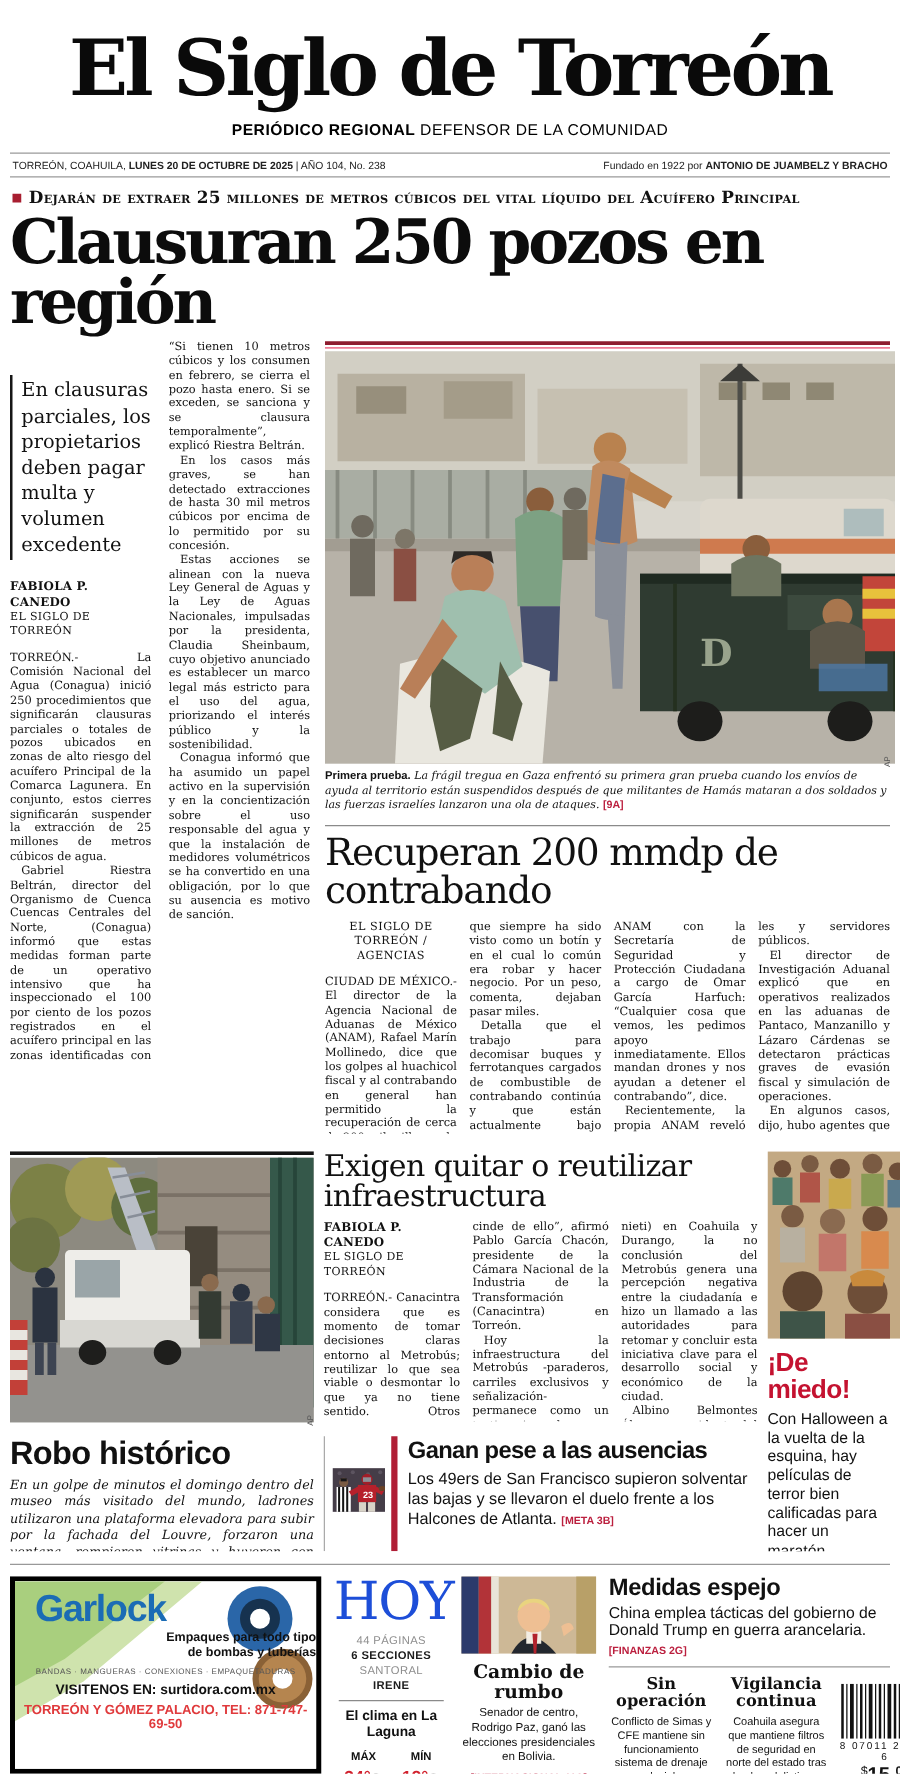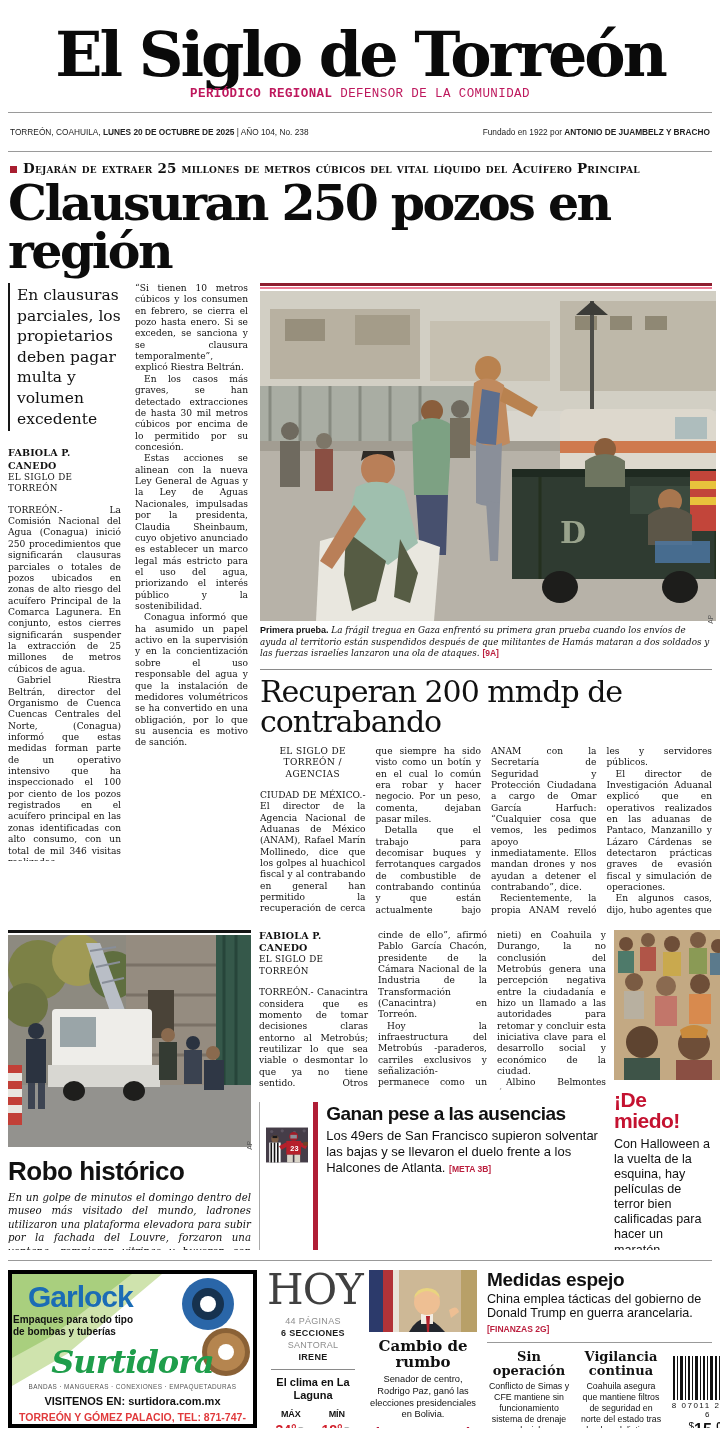--- a/index.html
+++ b/index.html
@@ -1,33 +1,33 @@
 <!DOCTYPE html>
 <html lang="es"><head>
 <meta charset="utf-8">
 <style>
   html,body{margin:0;padding:0;background:#e9e9e9;}
   .page{width:720px;height:1431px;margin:0 auto;background:#fff;position:relative;overflow:hidden;color:#111;}
   
   .masthead{text-align:center;padding-top:22px;}
   .logo{font:bold 62px/1.05 "DejaVu Serif",serif;letter-spacing:-3px;color:#0a0a0a;}
-  .tagline{font-family:Liberation Mono, monospace;font-size:12.5px;letter-spacing:.4px;color:#be185d;}
+  .tagline{font-family:Liberation Sans, sans-serif;font-size:12.5px;margin-top:10px;letter-spacing:.4px;color:#000000;}
   .tagline b{font-weight:bold;}
-  .dateline{display:flex;justify-content:space-between;align-items:center;border-top:1px solid #9a9a9a;border-bottom:1px solid #9a9a9a;margin:11px 8px 0;padding:14px 2px;font-family:"Liberation Sans",sans-serif;font-size:8.3px;color:#222;}
+  .dateline{display:flex;justify-content:space-between;align-items:center;border-top:1px solid #9a9a9a;border-bottom:1px solid #9a9a9a;margin:11px 8px 0;padding:4px 2px;font-family:"Liberation Sans",sans-serif;font-size:8.3px;color:#222;}
   .dateline b{font-weight:bold;}
   
   .kicker{margin:9px 10px 0;font:bold 13.5px/1.1 "DejaVu Serif",serif;font-variant:small-caps;letter-spacing:.2px;}
   .kicker .sq{display:inline-block;width:7px;height:7px;background:#a81e30;margin-right:6px;}
   .main-hl{margin:3px 8px 8px;font:bold 49px/0.98 "DejaVu Serif",serif;letter-spacing:-2.5px;color:#0c0c0c;}
   
   .lead{display:flex;gap:12px;padding:0 8px;}
   .lead-left{width:240px;flex:none;height:578px;overflow:hidden;}
   .lead-cols{display:flex;gap:14px;}
   .lcol{width:113px;flex:none;}
-  .deck{border-left:2.5px solid #161616;padding:2px 0 2px 7px;font:15.5px/1.33 "DejaVu Serif",serif;margin-bottom:16px;}
+  .deck{border-left:2.5px solid #161616;padding:2px 0 2px 7px;font:15.5px/1.33 "DejaVu Serif",serif;margin-bottom:16px;margin-top:27px;}
   .byline{font:bold 9.5px/1.3 "DejaVu Serif",serif;letter-spacing:.2px;}
   .byorg{font:8.8px/1.3 "DejaVu Serif",serif;letter-spacing:.3px;margin-bottom:10px;}
   .body-text p{margin:0;font:9.1px/1.25 "DejaVu Serif",serif;text-align:justify;text-indent:9px;}
   .body-text p:first-child{text-indent:0;}
   .lead-right{flex:1;min-width:0;position:relative;}
   .photo-rule{height:6px;background:linear-gradient(to bottom,#8e1d2f 0 52%,#fff 52% 72%,#ee7d96 72% 100%);margin-bottom:2px;}
   .photo-frame{position:relative;}
   .credit{position:absolute;right:-2px;bottom:6px;transform:rotate(-90deg);transform-origin:right bottom;font:6.5px "Liberation Sans",sans-serif;color:#555;}
   .caption{font:8.8px/1.32 "DejaVu Serif",serif;margin-top:4px;}
   .cap-lead{font:bold 9px "Liberation Sans",sans-serif;}
@@ -56,27 +56,27 @@
   .miedo-hl{font:bold 21px/1 "Liberation Sans",sans-serif;color:#c41230;letter-spacing:-.5px;margin:9px 0 6px;}
   .miedo-txt{font:12.6px/1.2 "Liberation Sans",sans-serif;}
   .mini .tag,.miedo-wrap .tag,.cambio .tag{display:block;margin-top:6px;}
   
   .bottom-rule{border:0;border-top:1px solid #999;margin:10px 8px 9px;}
   .bottom{display:flex;gap:10px;padding:0 8px;height:158px;overflow:hidden;}
   .ad{width:241px;flex:none;border:4px solid #000000;position:relative;overflow:hidden;}
   .ad-bg{position:absolute;inset:0;}
   .ad-inner{position:relative;padding-top:8px;}
   .ad-brand{font:bold 30px/1 "Liberation Sans",sans-serif;color:#1b6cb5;letter-spacing:-1px;padding-left:16px;}
-  .ad-sub{font:bold 10px/1.2 "Liberation Sans",sans-serif;padding-left:1px;margin-top:2px;}
+  .ad-sub{font:bold 10px/1.2 "Liberation Sans",sans-serif;padding-left:1px;margin-top:2px;text-align:right;}
   .ad-brand2{text-align:center;font:italic bold 32px/1 "DejaVu Serif",serif;color:#1f9e4b;margin-top:8px;letter-spacing:-1px;}
   .ad-cats{text-align:center;font:6.4px/1 "Liberation Sans",sans-serif;color:#555;letter-spacing:.4px;margin-top:6px;}
   .ad-visit{text-align:center;font:bold 11px/1 "Liberation Sans",sans-serif;margin-top:6px;}
   .ad-phone{text-align:center;font:bold 10.5px/1 "Liberation Sans",sans-serif;color:#e03a3c;margin-top:5px;}
   .hoy{width:92px;flex:none;text-align:center;}
-  .hoy-title{font:400 42px/0.95 "DejaVu Serif",serif;color:#404040;letter-spacing:-1px;}
+  .hoy-title{font:400 42px/0.95 "DejaVu Serif",serif;color:#1d4ed8;letter-spacing:-1px;}
   .hoy-meta{font:9px/1.35 "Liberation Sans",sans-serif;color:#8d8d8d;margin-top:5px;letter-spacing:.3px;}
   .hoy-meta b{color:#1c1c1c;}
   .hoy hr{border:0;border-top:1px solid #8a8a8a;margin:6px 4px;}
   .clima-t{font:bold 11px/1.15 "Liberation Sans",sans-serif;}
   .mm{display:flex;justify-content:space-around;font:bold 9px "Liberation Sans",sans-serif;margin-top:7px;}
   .temps{display:flex;justify-content:space-around;font:bold 14px "Liberation Sans",sans-serif;margin-top:3px;}
   .temps .v{color:#d1202c;} .temps .u{color:#9a9a9a;font-weight:400;font-size:11px;}
   .cambio{width:108px;flex:none;text-align:center;}
   .cambio-hl{font:bold 15px/1.05 "DejaVu Serif",serif;margin:7px 0 4px;}
   .cambio-txt{font:9.3px/1.25 "Liberation Sans",sans-serif;}
@@ -304,20 +304,21 @@
             <rect x="0" y="154" width="14" height="8" fill="#e8e6e0"></rect>
             <rect x="0" y="170" width="14" height="8" fill="#e8e6e0"></rect>
         </svg>
         <span class="credit">AP</span>
       </div>
       <div class="robo-hl">Robo histórico</div>
       <div class="robo-txt"><span>En un golpe de minutos el domingo dentro del museo más visitado del mundo, ladrones utilizaron una plataforma elevadora para subir por la fachada del Louvre, forzaron una ventana, rompieron vitrinas y huyeron con joyas napoleónicas de “valor incalculable”, dijeron las autoridades de París, Francia.</span>&nbsp;&nbsp;</div>
     </div>
 
     <div class="mid-center">
+      <h3 class="h3">Exigen quitar o reutilizar infraestructura</h3>
       <div class="cols3">
         <div class="ccol">
           <div class="byline">FABIOLA P. CANEDO</div>
           <div class="byorg">EL SIGLO DE TORREÓN</div>
           <div class="body-text">
               <p>TORREÓN.- Canacintra considera que es momento de tomar decisiones claras entorno al Metrobús; reutilizar lo que sea viable o desmontar lo que ya no tiene sentido. Otros organismos como la Canieti y el Consejo Consultivo de Vialidad, consideran que esta infraestructura abandonada genera una percepción negativa y afecta el orden urbano.</p>
             </div>
         </div>
         <div class="ccol">
             <div class="body-text">
@@ -411,21 +412,20 @@
         <circle cx="196" cy="30" r="26" fill="#2a66a8"></circle>
           <circle cx="196" cy="30" r="16" fill="#16324f"></circle>
           <circle cx="196" cy="30" r="8" fill="#ffffff"></circle>
         <circle cx="214" cy="78" r="24" fill="#8a6136"></circle>
           <circle cx="214" cy="78" r="19" fill="#b5854f"></circle>
           <circle cx="214" cy="78" r="8" fill="#ffffff"></circle>
       </svg>
       <div class="ad-inner">
         <div class="ad-brand">Garlock</div>
         <div class="ad-sub"><span>Empaques para todo tipo</span><br><span>de bombas y tuberías</span></div>
-        <div class="ad-brand2">Surtidora</div>
         <div class="ad-cats">BANDAS · MANGUERAS · CONEXIONES · EMPAQUETADURAS</div>
         <div class="ad-visit"><span>VISITENOS EN:</span><span> surtidora.com.mx</span></div>
         <div class="ad-phone">TORREÓN Y GÓMEZ PALACIO, TEL: 871-747-69-50</div>
       </div>
     </div>
 
     <div class="hoy">
       <div class="hoy-title">HOY</div>
       <div class="hoy-meta">
         <span>44 PÁGINAS</span><br>

